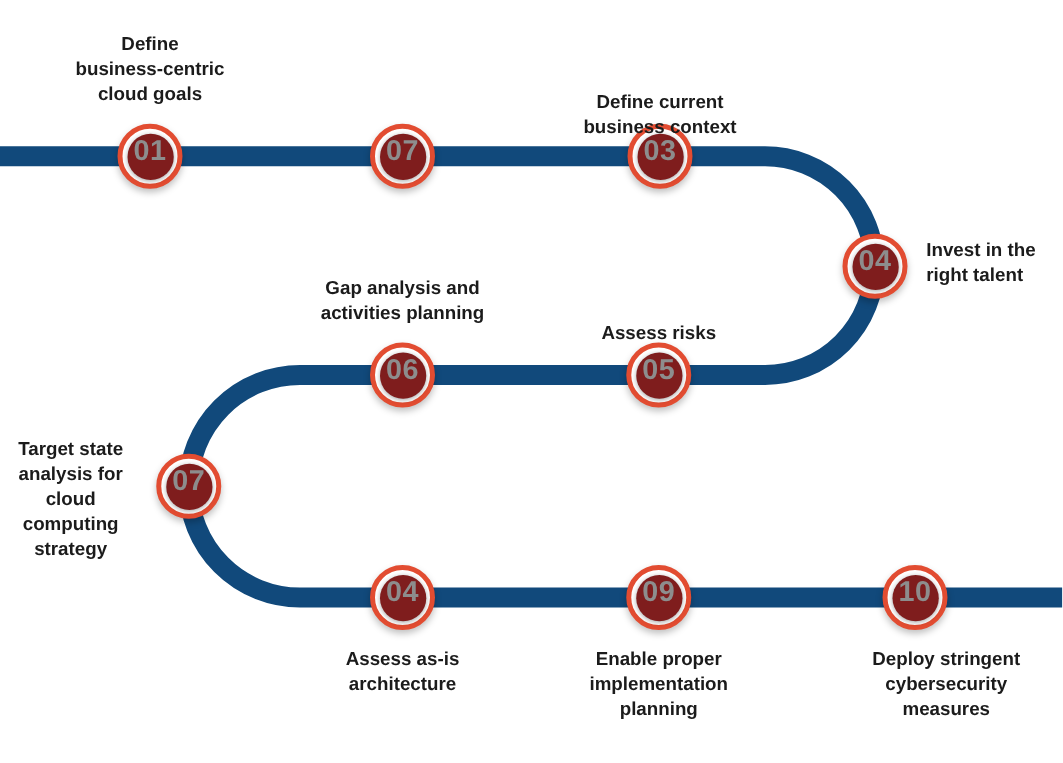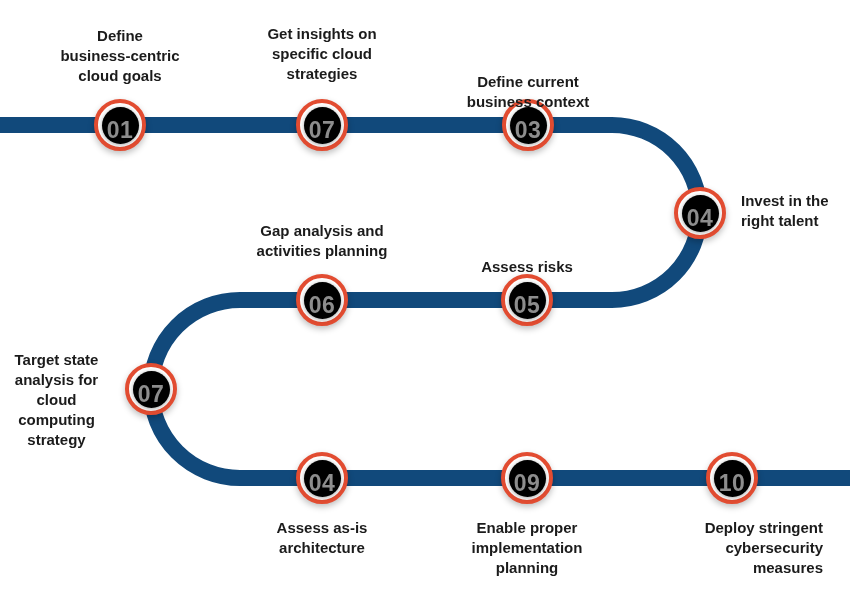--- a/index.html
+++ b/index.html
@@ -25,24 +25,24 @@
     background: #ffffff;
     box-shadow: 0 3px 6px rgba(0,0,0,0.25);
     display: flex;
     align-items: center;
     justify-content: center;
   }
   .badge-inner {
     width: 37px;
     height: 37px;
     border-radius: 50%;
-    background: #000000;
+    background: #7f1d1d;
     box-shadow: 0 1px 4px rgba(0,0,0,0.35);
     display: flex;
-    align-items: flex-end;
+    align-items: flex-start;
     justify-content: center;
   }
   .badge-num {
     font-size: 23px;
     font-weight: bold;
     color: #8d8d8d;
     letter-spacing: 0.5px;
   }
   .step-label {
     position: absolute;
@@ -67,21 +67,21 @@
   
   .t1  { left:  30px; top:  26px; width: 180px; }
   .t2  { left: 232px; top:  24px; width: 180px; }
   .t3  { left: 428px; top:  38px; width: 200px; margin-top: 34px; }
   .t4  { left: 741px; top: 191px; width: 110px; text-align: left; }
   .t5  { left: 447px; top: 241px; width: 160px; margin-top: 16px; }
   .t6  { left: 222px; top: 221px; width: 200px; }
   .t7  { left:   5px; top: 339px; width: 103px; text-align: center; margin-top: 11px; }
   .t8  { left: 242px; top: 518px; width: 160px; }
   .t9  { left: 442px; top: 518px; width: 170px; }
-  .t10 { left: 643px; top: 518px; width: 180px; text-align: right; }
+  .t10 { left: 667px; top: 518px; width: 180px; }
 </style>
 </head>
 <body>
 
 <div class="canvas">
 
   <svg class="path-svg" viewBox="0 0 850 610" xmlns="http://www.w3.org/2000/svg">
     <path d="M 0 125 H 612 A 87.5 87.5 0 0 1 612 300 H 240 A 89 89 0 0 0 240 478 H 850" fill="none" stroke="#11497b" stroke-width="16"></path>
   </svg>
 
@@ -132,23 +132,20 @@
   </div>
   <div class="badge b10">
     <div class="badge-inner">
       <span class="badge-num">10</span>
     </div>
   </div>
 
   <div class="step-label t1">Define
 business-centric
 cloud goals</div>
-  <div class="step-label t2">Get insights on
-specific cloud
-strategies</div>
   <div class="step-label t3">Define current
 business context</div>
   <div class="step-label t4">Invest in the
 right talent</div>
   <div class="step-label t5">Assess risks</div>
   <div class="step-label t6">Gap analysis and
 activities planning</div>
   <div class="step-label t7">Target state
 analysis for
 cloud

